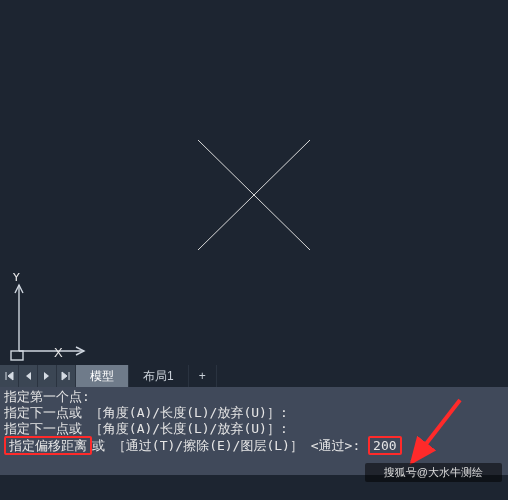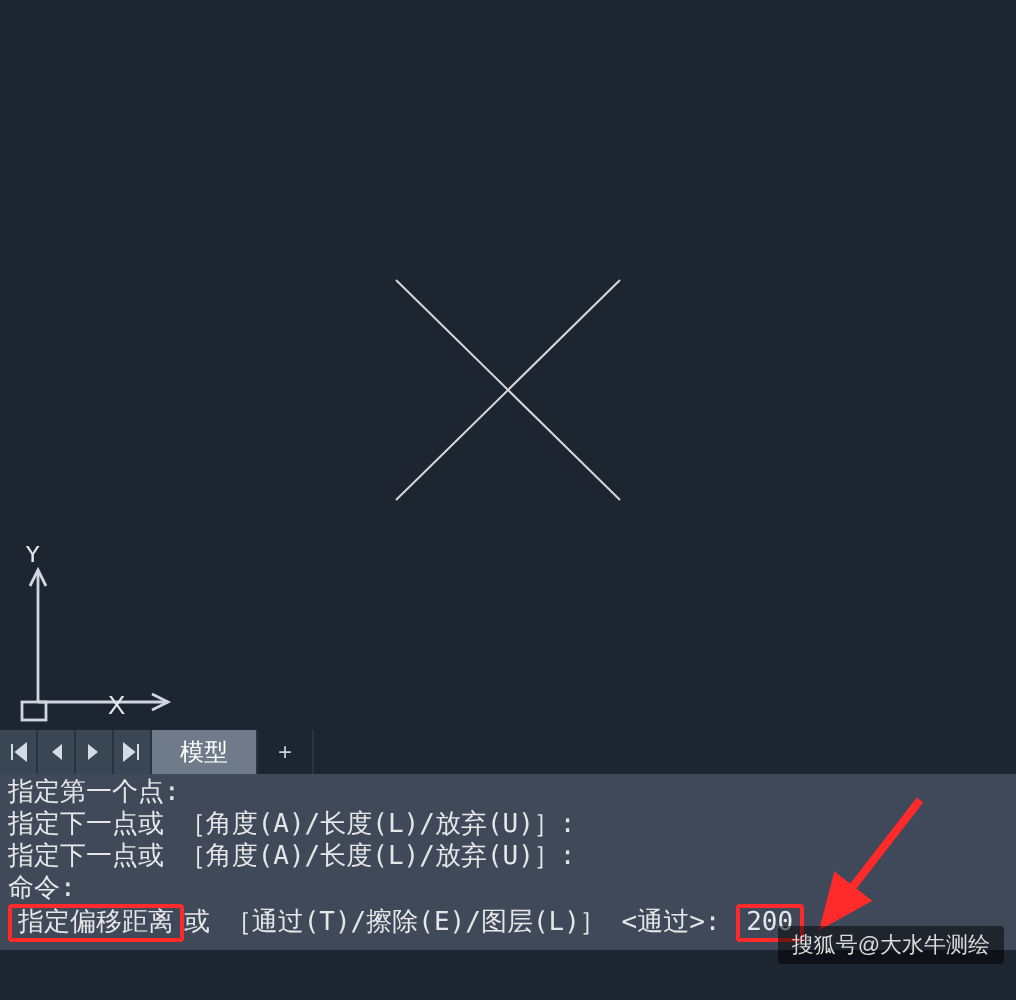--- a/index.html
+++ b/index.html
@@ -8,21 +8,21 @@
   .ucs svg{display:block}
   .tabbar{position:absolute;left:0;top:365px;width:508px;height:22px;background:#1d2531;display:flex;align-items:center;font-size:12px;color:#c9d0d8}
   .tabbtn{width:18px;height:22px;background:#3b4654;border-right:1px solid #2a3340;display:flex;align-items:center;justify-content:center;color:#d5dbe3;cursor:pointer}
   .tabbtn svg{display:block}
   .tab{padding:0 14px;height:22px;line-height:22px;border-right:1px solid #2a3340;color:#c9d0d8;cursor:pointer}
   .tab.active{background:#6f7b8a;color:#fff;font-weight:500}
   .tab.plus{padding:0 10px;color:#c9d0d8}
   .cmdwin{position:absolute;left:0;top:387px;width:508px;height:88px;background:#40495a;font-family:"NSimSun","SimSun","Consolas",monospace;font-size:13px;line-height:16px;color:#e6e6e6;padding:2px 4px;box-sizing:border-box;overflow:hidden}
   .cmdline{white-space:nowrap}
   .hlbox{display:inline-block;border:2px solid #ff2a2a;border-radius:2px;padding:0 3px;margin:-1px 0;line-height:15px}
-  .watermark{position:absolute;right:6px;bottom:18px;background:rgba(0,0,0,0.5);color:#dcdcdc;font-size:11px;padding:2px 7px;border-radius:2px}
+  .watermark{position:absolute;right:6px;bottom:18px;background:rgba(0,0,0,0.5);color:#dcdcdc;font-size:11px;padding:2px 19px;border-radius:2px}
   
   .arrow-wrap{position:absolute;pointer-events:none}
 </style>
 </head>
 <body>
 
 <div class="viewport">
 
   <svg width="508" height="365" style="position:absolute;left:0;top:0">
     <line x1="198" y1="140" x2="310" y2="250" stroke="#d8d8d8" stroke-width="1"></line>
@@ -62,28 +62,28 @@
     <svg width="10" height="10" viewBox="0 0 10 10">
         <path d="M2 1l5 4-5 4z" fill="#d5dbe3"></path>
       </svg>
   </div>
   <div class="tabbtn">
     <svg width="10" height="10" viewBox="0 0 10 10">
         <path d="M8 1v8M1 1l5 4-5 4z" fill="#d5dbe3" stroke="#d5dbe3" stroke-width="1"></path>
       </svg>
   </div>
   <div class="tab active">模型</div>
+  <div class="tab">布局1</div>
   <div class="tab plus">+</div>
 </div>
 
 <div class="cmdwin">
   <div class="cmdline">指定第一个点:</div>
   <div class="cmdline">指定下一点或 ［角度(A)/长度(L)/放弃(U)］:</div>
   <div class="cmdline">指定下一点或 ［角度(A)/长度(L)/放弃(U)］:</div>
-  <div class="cmdline">命令:</div>
   <div class="cmdline"><span class="hlbox">指定偏移距离</span><span>或 ［通过(T)/擦除(E)/图层(L)］ &lt;通过&gt;: </span><span class="hlbox">200</span></div>
 </div>
 
 <svg class="arrow-wrap" width="508" height="500" style="left:0;top:0">
   <defs>
     <marker id="ah" markerWidth="8" markerHeight="8" refX="6" refY="3" orient="auto">
       <path d="M0,0 L7,3 L0,6 z" fill="#ff2a2a"></path>
     </marker>
   </defs>
   <line x1="460" y1="400" x2="412" y2="462" stroke="#ff2a2a" stroke-width="4" marker-end="url(#ah)"></line>

